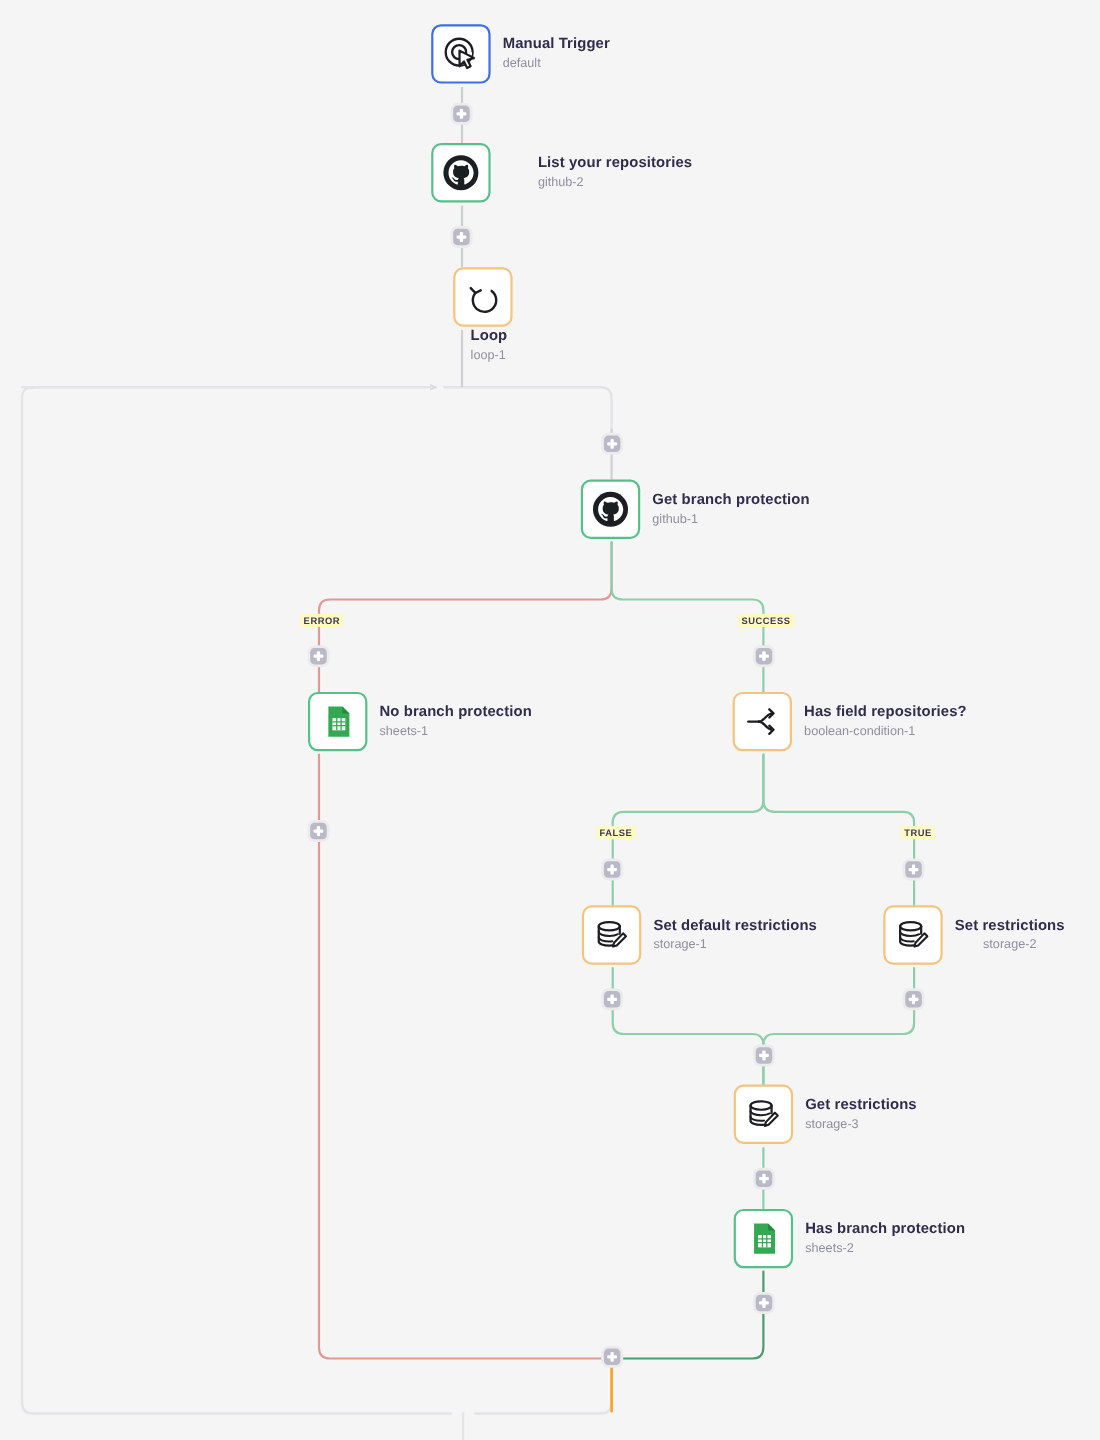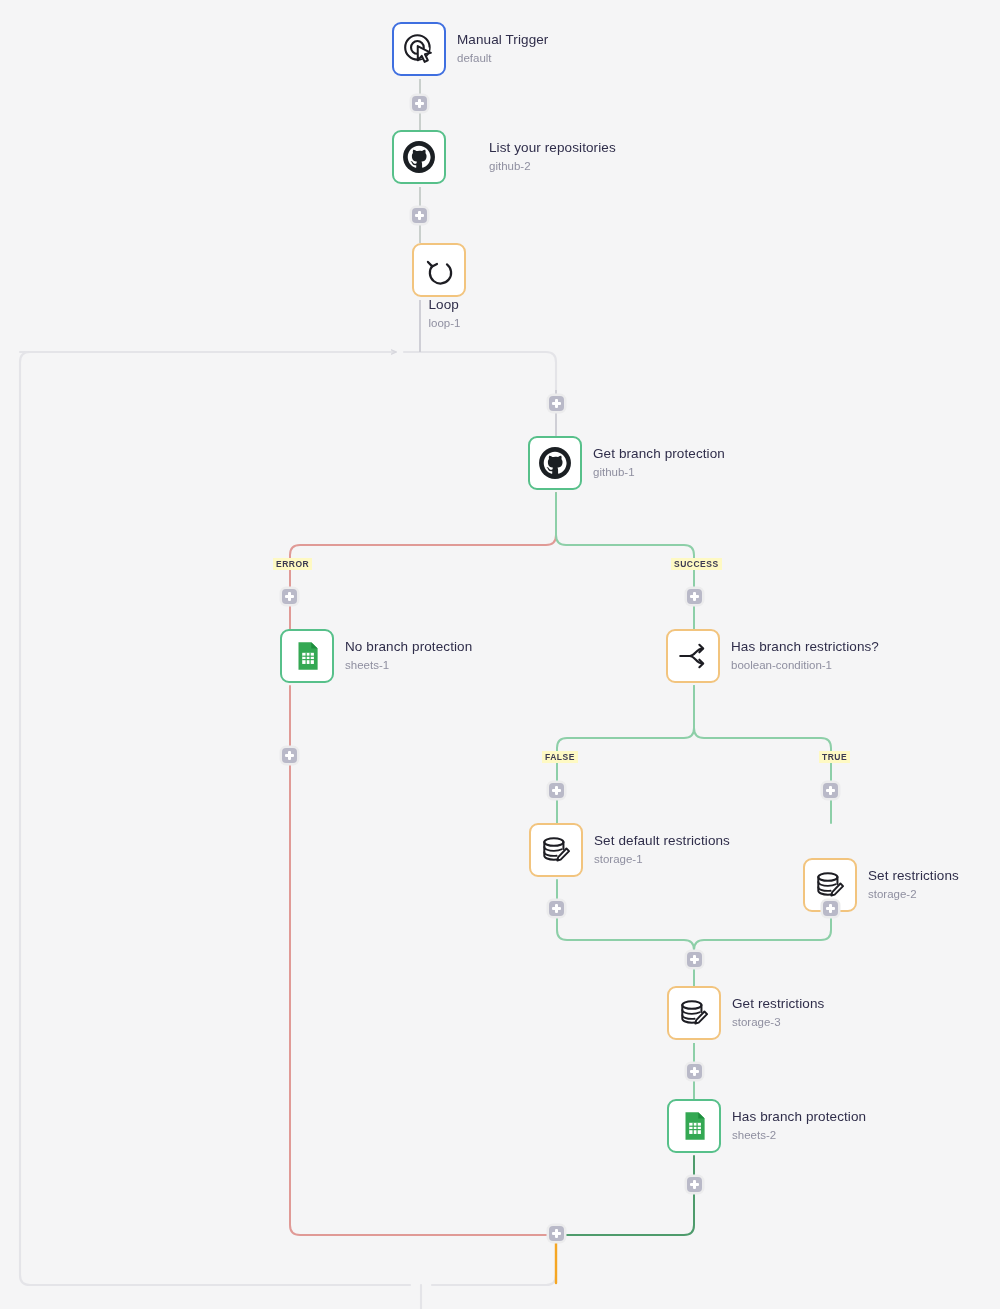--- a/index.html
+++ b/index.html
@@ -49,21 +49,21 @@
   .node-box.b-blue   { border-color: #3f6fe0; }
   .node-box.b-green  { border-color: #57c08a; }
   .node-box.b-amber  { border-color: #f2c47e; }
   .node-text {
     margin-left: 11px;
     white-space: nowrap;
     line-height: 1.25;
   }
   .node-title {
     font-size: 13.5px;
-    font-weight: normal;
+    font-weight: bold;
     color: #2f2d4a;
     letter-spacing: .1px;
   }
   .node-sub {
     font-size: 11.5px;
     color: #8f8fa0;
     margin-top: 2px;
   }
   .node-icon { width: 34px; height: 34px; display:block; }
 
@@ -225,21 +225,21 @@
     <div class="node-box b-amber">
       <svg class="node-icon" viewBox="0 0 32 32">
         <path d="M4,16 L13,16" fill="none" stroke="#1d1d23" stroke-width="2" stroke-linecap="round"></path>
         <path d="M13,16 C18,16 19,9 25,9" fill="none" stroke="#1d1d23" stroke-width="2" stroke-linecap="round"></path>
         <path d="M13,16 C18,16 19,23 25,23" fill="none" stroke="#1d1d23" stroke-width="2" stroke-linecap="round"></path>
         <path d="M22,5.5 L25.6,9 L22,12.5" fill="none" stroke="#1d1d23" stroke-width="2" stroke-linecap="round" stroke-linejoin="round"></path>
         <path d="M22,19.5 L25.6,23 L22,26.5" fill="none" stroke="#1d1d23" stroke-width="2" stroke-linecap="round" stroke-linejoin="round"></path>
       </svg>
     </div>
     <div class="node-text">
-      <div class="node-title">Has branch restrictions?</div>
+      <div class="node-title">Has field repositories?</div>
       <div class="node-sub">boolean-condition-1</div>
     </div>
   </div>
 
   <div class="node" style="left:529px; top:823px;">
     <div class="node-box b-amber">
       <svg class="node-icon" viewBox="0 0 32 32">
         <ellipse cx="14" cy="8.5" rx="9" ry="3.6" fill="none" stroke="#1d1d23" stroke-width="1.9"></ellipse>
         <path d="M5,8.5 L5,21.5 C5,23.5 9,25.1 14,25.1 C16,25.1 17.8,24.9 19.2,24.5" fill="none" stroke="#1d1d23" stroke-width="1.9" stroke-linecap="round"></path>
         <path d="M23,8.5 L23,15" fill="none" stroke="#1d1d23" stroke-width="1.9" stroke-linecap="round"></path>
@@ -247,21 +247,21 @@
         <path d="M5,18 C5,20 9,21.6 14,21.6 C14.9,21.6 15.8,21.5 16.6,21.4" fill="none" stroke="#1d1d23" stroke-width="1.7" stroke-linecap="round"></path>
         <path d="M25.8,14.6 L28.3,17.1 L20.4,25 L17.2,25.9 L18.1,22.7 Z" fill="#ffffff" stroke="#1d1d23" stroke-width="1.8" stroke-linejoin="round"></path>
       </svg>
     </div>
     <div class="node-text">
       <div class="node-title">Set default restrictions</div>
       <div class="node-sub">storage-1</div>
     </div>
   </div>
 
-  <div class="node" style="left:803px; top:858px;">
+  <div class="node" style="left:803px; top:823px;text-align:center;">
     <div class="node-box b-amber">
       <svg class="node-icon" viewBox="0 0 32 32">
         <ellipse cx="14" cy="8.5" rx="9" ry="3.6" fill="none" stroke="#1d1d23" stroke-width="1.9"></ellipse>
         <path d="M5,8.5 L5,21.5 C5,23.5 9,25.1 14,25.1 C16,25.1 17.8,24.9 19.2,24.5" fill="none" stroke="#1d1d23" stroke-width="1.9" stroke-linecap="round"></path>
         <path d="M23,8.5 L23,15" fill="none" stroke="#1d1d23" stroke-width="1.9" stroke-linecap="round"></path>
         <path d="M5,13.2 C5,15.2 9,16.8 14,16.8 C17,16.8 19.8,16.2 21.4,15.3" fill="none" stroke="#1d1d23" stroke-width="1.7" stroke-linecap="round"></path>
         <path d="M5,18 C5,20 9,21.6 14,21.6 C14.9,21.6 15.8,21.5 16.6,21.4" fill="none" stroke="#1d1d23" stroke-width="1.7" stroke-linecap="round"></path>
         <path d="M25.8,14.6 L28.3,17.1 L20.4,25 L17.2,25.9 L18.1,22.7 Z" fill="#ffffff" stroke="#1d1d23" stroke-width="1.8" stroke-linejoin="round"></path>
       </svg>
     </div>

